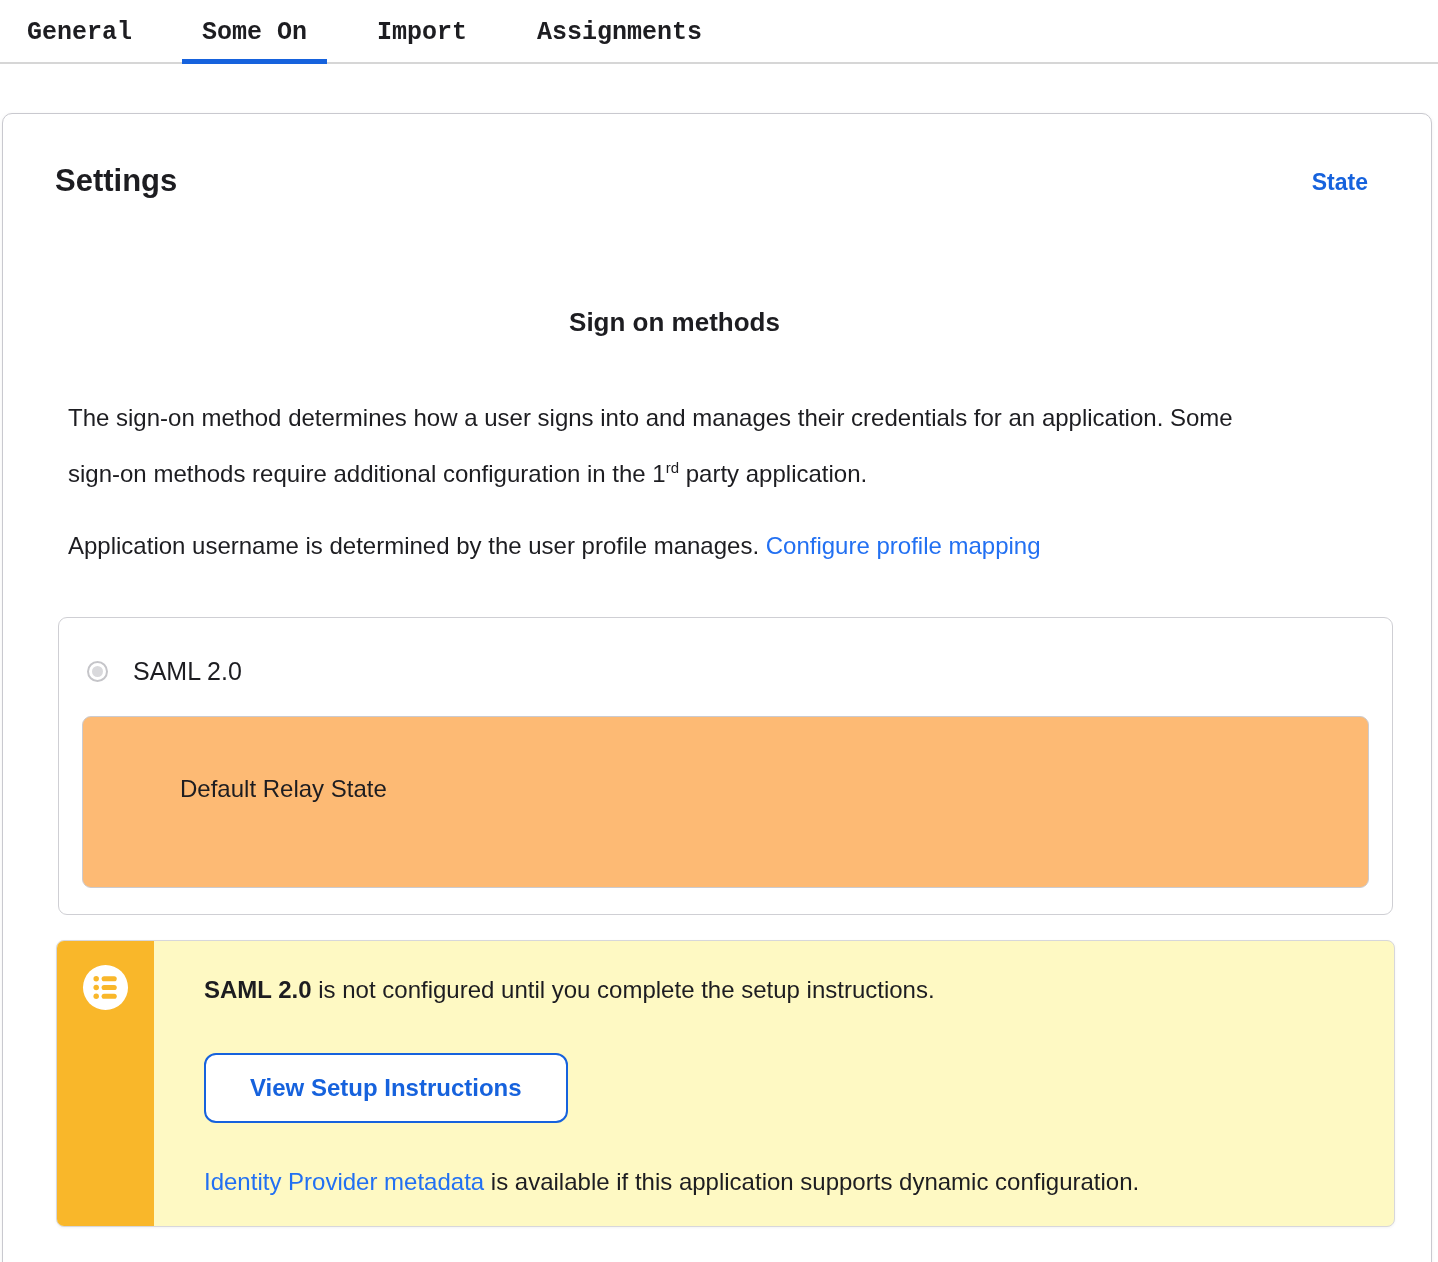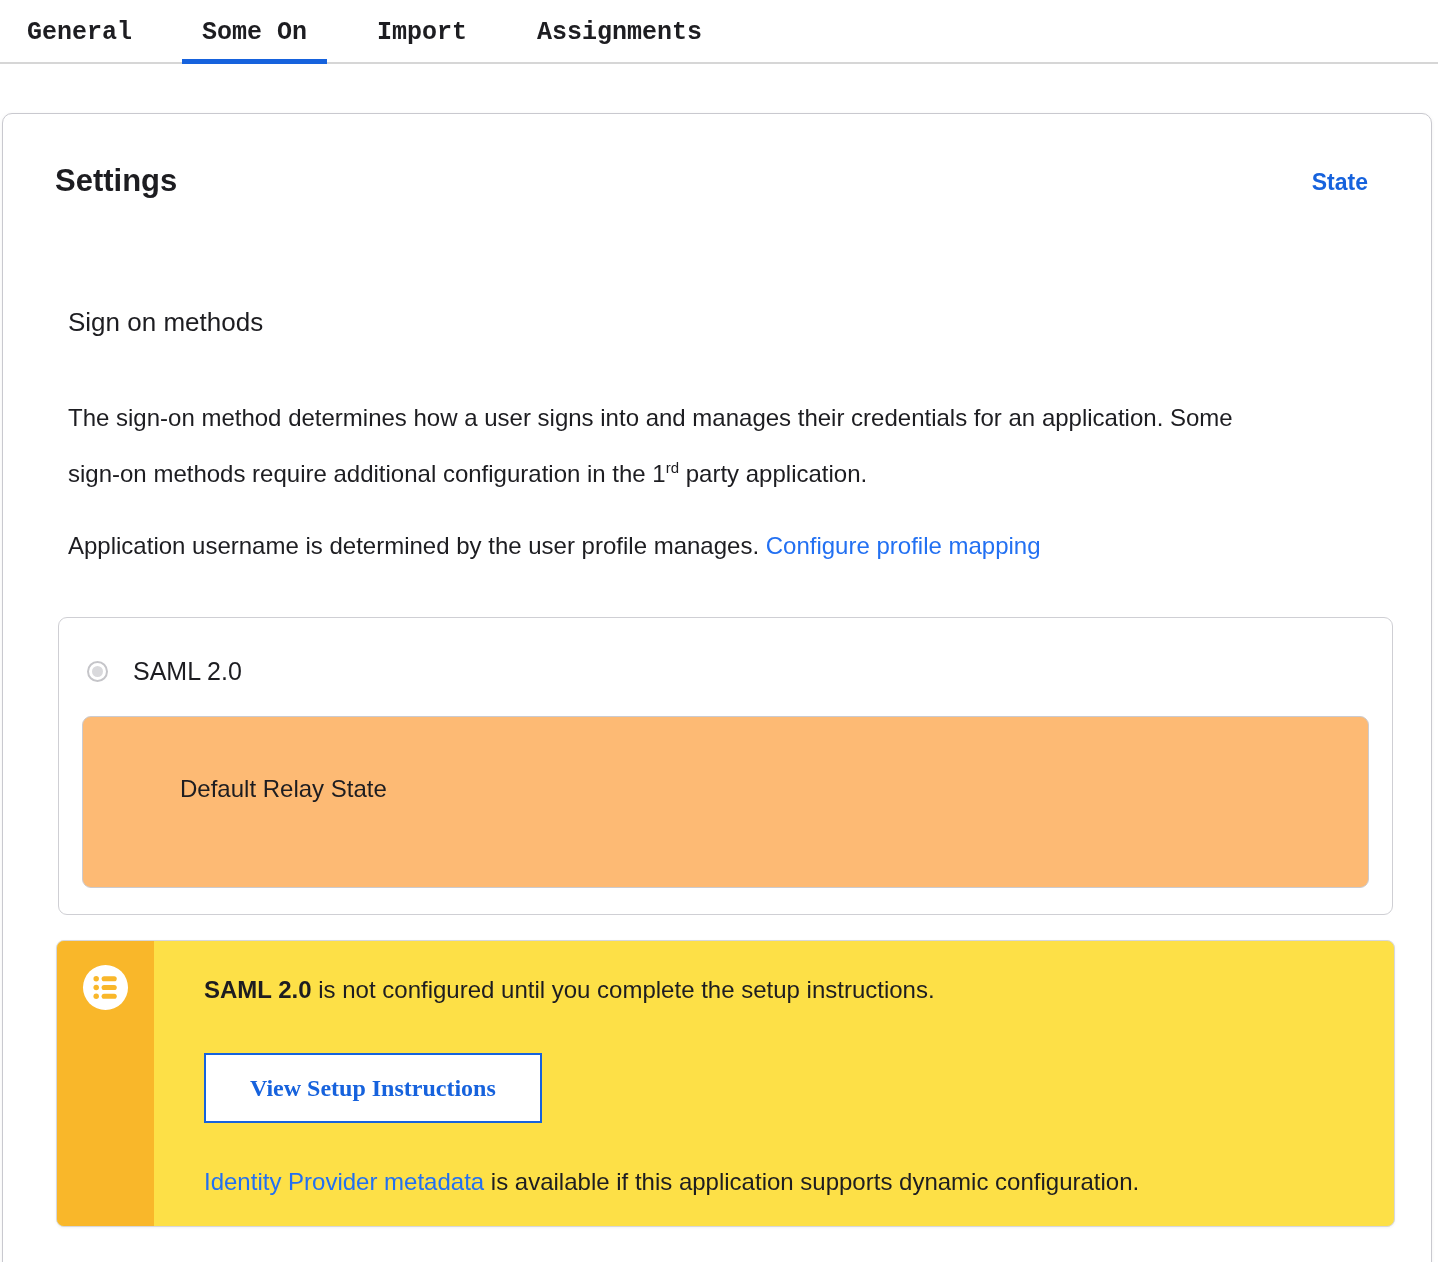--- a/index.html
+++ b/index.html
@@ -40,21 +40,21 @@
   .card-header{
     display:flex;justify-content:space-between;align-items:flex-start;
     margin:47px 63px 0 52px;
   }
   .page-title{margin:0;font-size:31px;line-height:40px;font-weight:700;}
   .edit-link{
     font-size:23px;font-weight:700;color:var(--accent-blue);
     text-decoration:none;margin-top:8px;cursor:pointer;
   }
   .section{margin:0 150px 0 65px;}
-  .section-heading{margin:105px 0 0 0;font-size:26px;line-height:32px;font-weight:400;}
+  .section-heading{margin:105px 0 0 0;font-size:26px;line-height:32px;font-weight:700;text-align:center;}
   .description{margin:55px 0 0 0;font-size:24px;line-height:50px;}
   .description sup{font-size:15px;}
   .username-note{margin:22px 0 0 0;font-size:24px;line-height:50px;}
   .text-link{color:var(--link-blue);text-decoration:none;cursor:pointer;}
   
   .saml-box{
     margin:46px 0 0 55px;width:1335px;height:298px;
     border:1px solid #cfcfd4;border-radius:9px;background:#fff;
   }
   .radio-row{display:flex;align-items:center;gap:25px;margin:38px 0 0 28px;height:30px;}
@@ -67,35 +67,35 @@
   }
   .radio-label{font-size:25px;}
   .relay-box{
     margin:30px 0 0 23px;width:1287px;height:172px;
     border:1px solid #cbcbd0;border-radius:9px;background:#fdba74;
   }
   .relay-label{display:block;margin:58px 0 0 97px;font-size:24px;}
   
   .callout{
     margin:25px 0 0 53px;width:1339px;height:287px;
-    border:1px solid #d7d7db;border-radius:8px;background:#fde047;
+    border:1px solid #d7d7db;border-radius:8px;background:#fef9c3;
     display:flex;overflow:hidden;box-shadow:0 1px 3px rgba(0,0,0,.05);
   }
   .callout-accent{
     flex:none;width:97px;background:var(--caution-yellow);
     display:flex;justify-content:center;align-items:flex-start;padding-top:23px;
   }
   .callout-icon{width:47px;height:47px;display:block;}
   .callout-icon .glyph{fill:var(--caution-yellow);}
   .callout-content{flex:1;padding:24px 40px 0 50px;}
   .callout-message{margin:0;padding-top:8px;font-size:24px;line-height:34px;}
   .setup-btn{
     display:block;margin-top:46px;height:70px;padding:0 44px;
-    border:2px solid var(--accent-blue);border-radius:0;background:#fff;
-    color:var(--accent-blue);font-family:Liberation Serif, serif;font-weight:700;font-size:24px;
+    border:2px solid var(--accent-blue);border-radius:12px;background:#fff;
+    color:var(--accent-blue);font-family:Liberation Sans, sans-serif;font-weight:700;font-size:24px;
     cursor:pointer;
   }
   .metadata-line{margin:42px 0 0 0;font-size:24px;line-height:34px;}
 </style>
 </head>
 <body>
 
 <nav class="tab-bar">
   <button class="tab">General</button>
   <button class="tab active">Some On</button>

